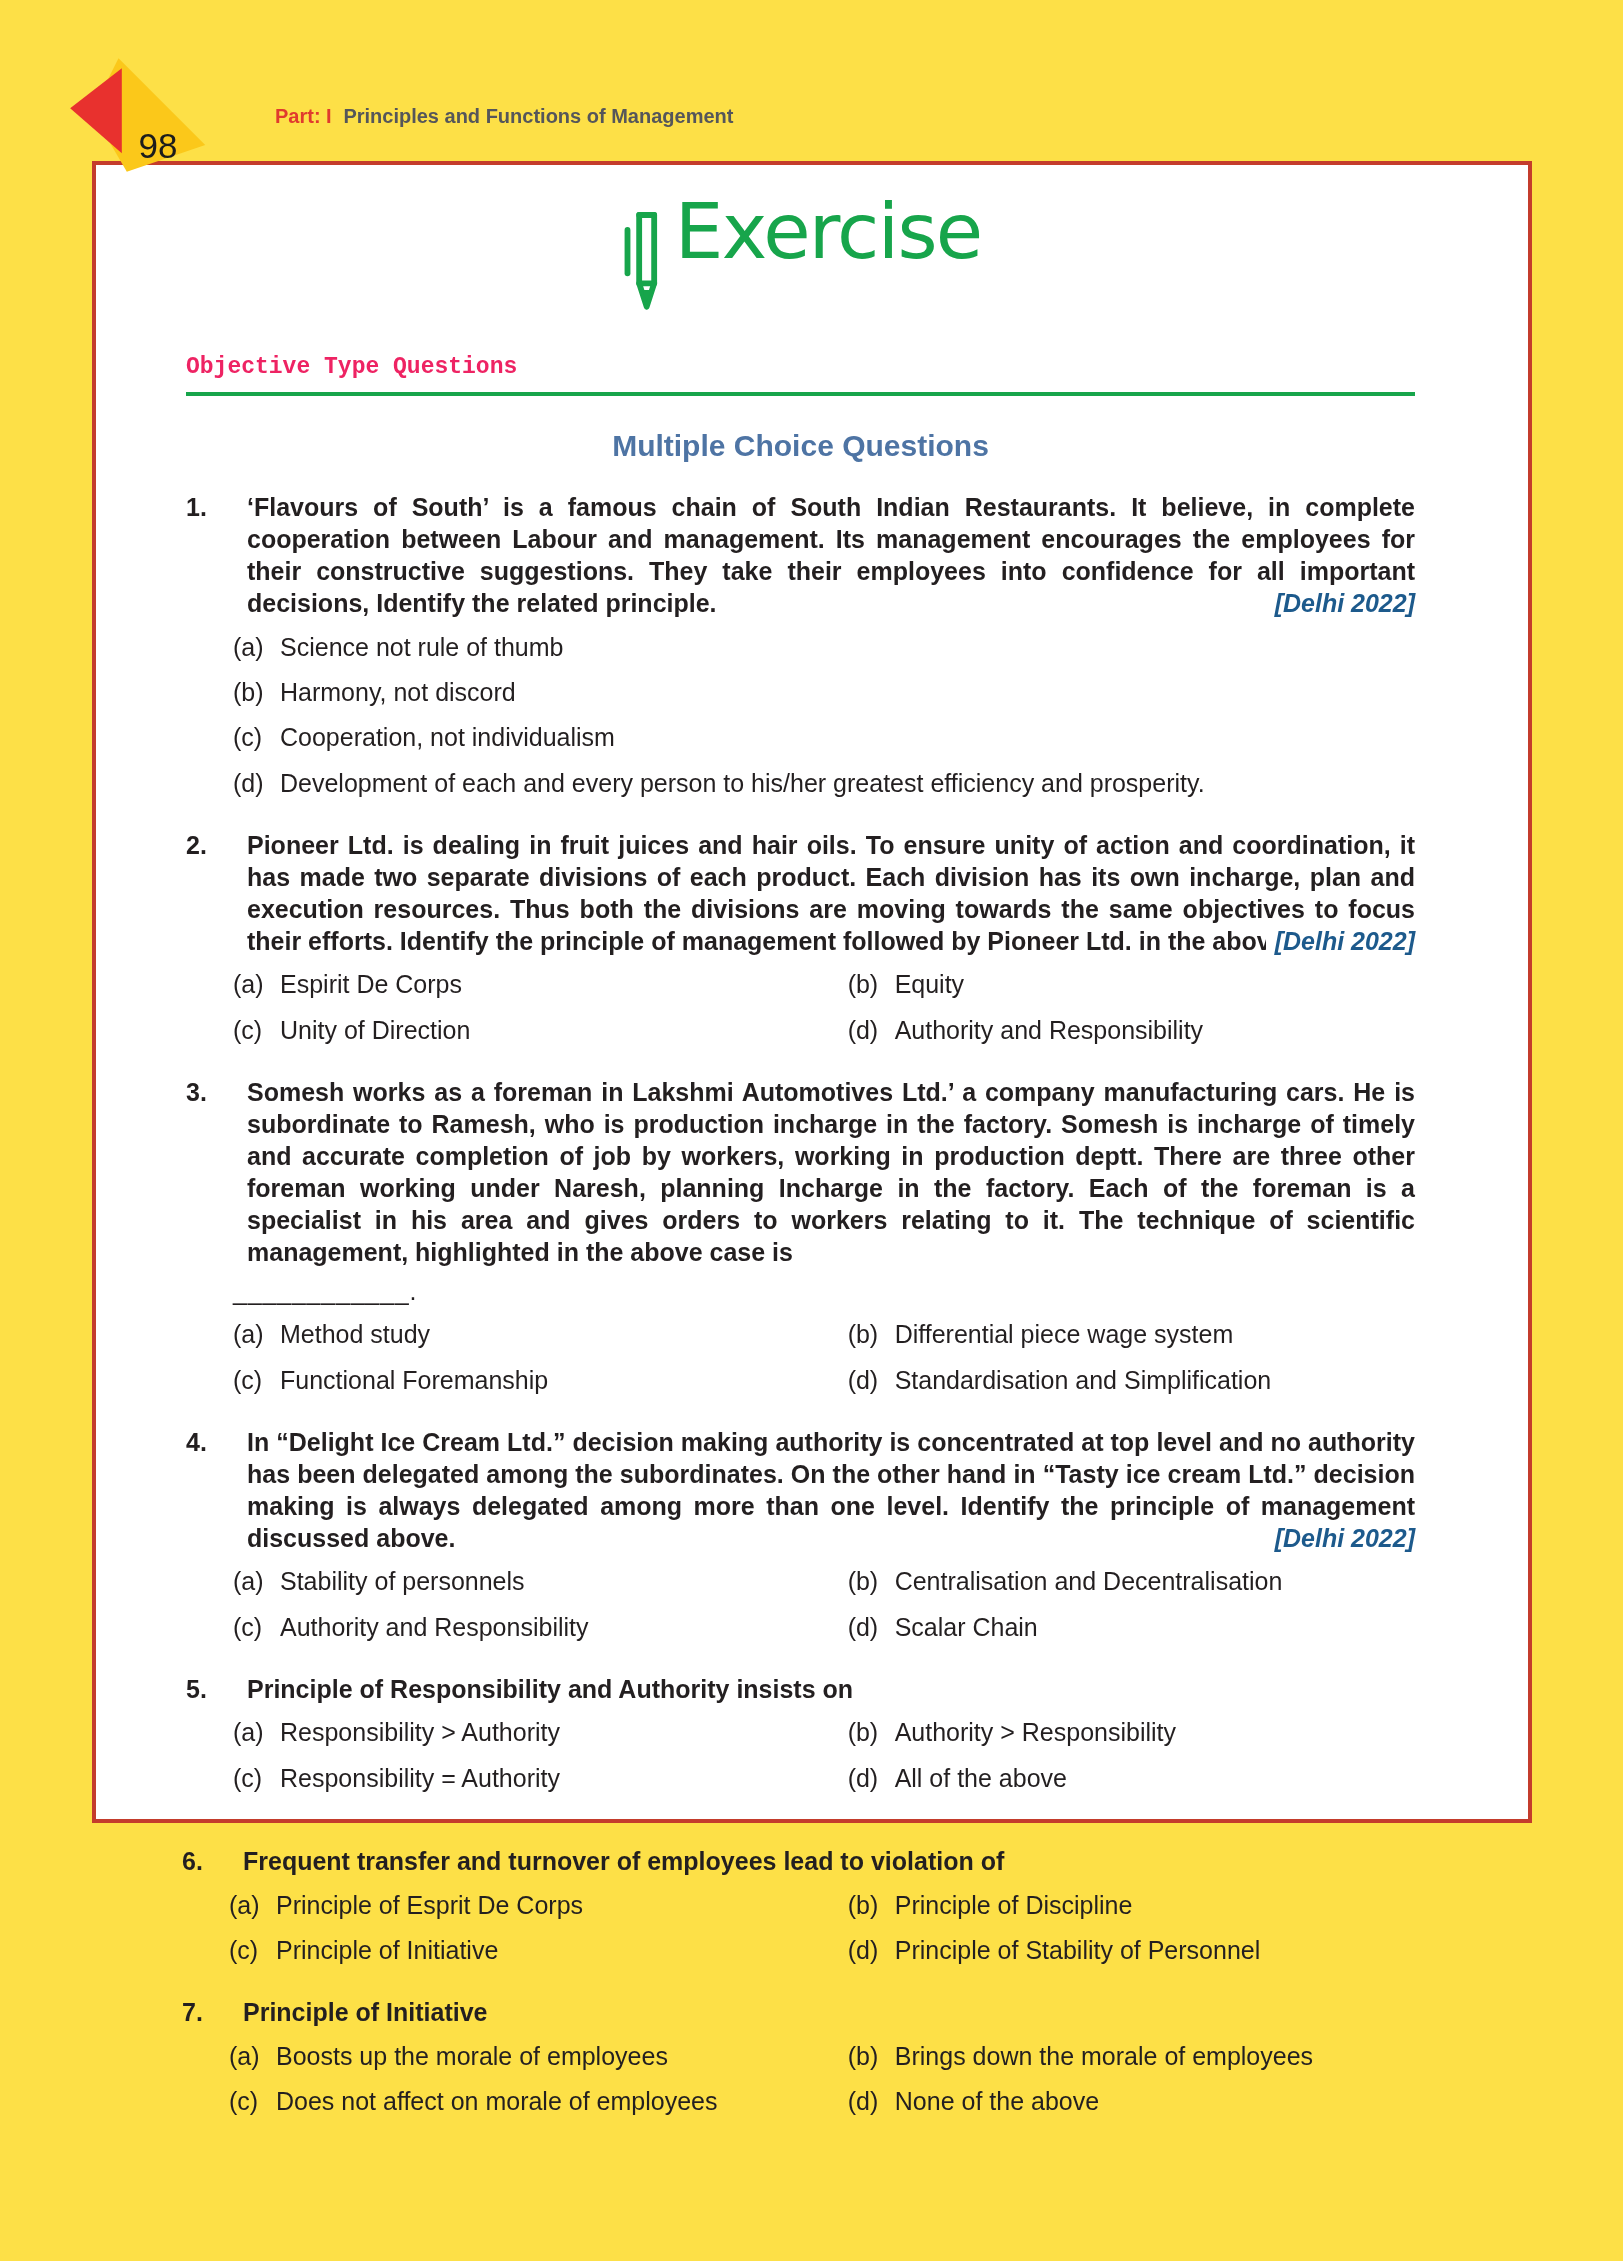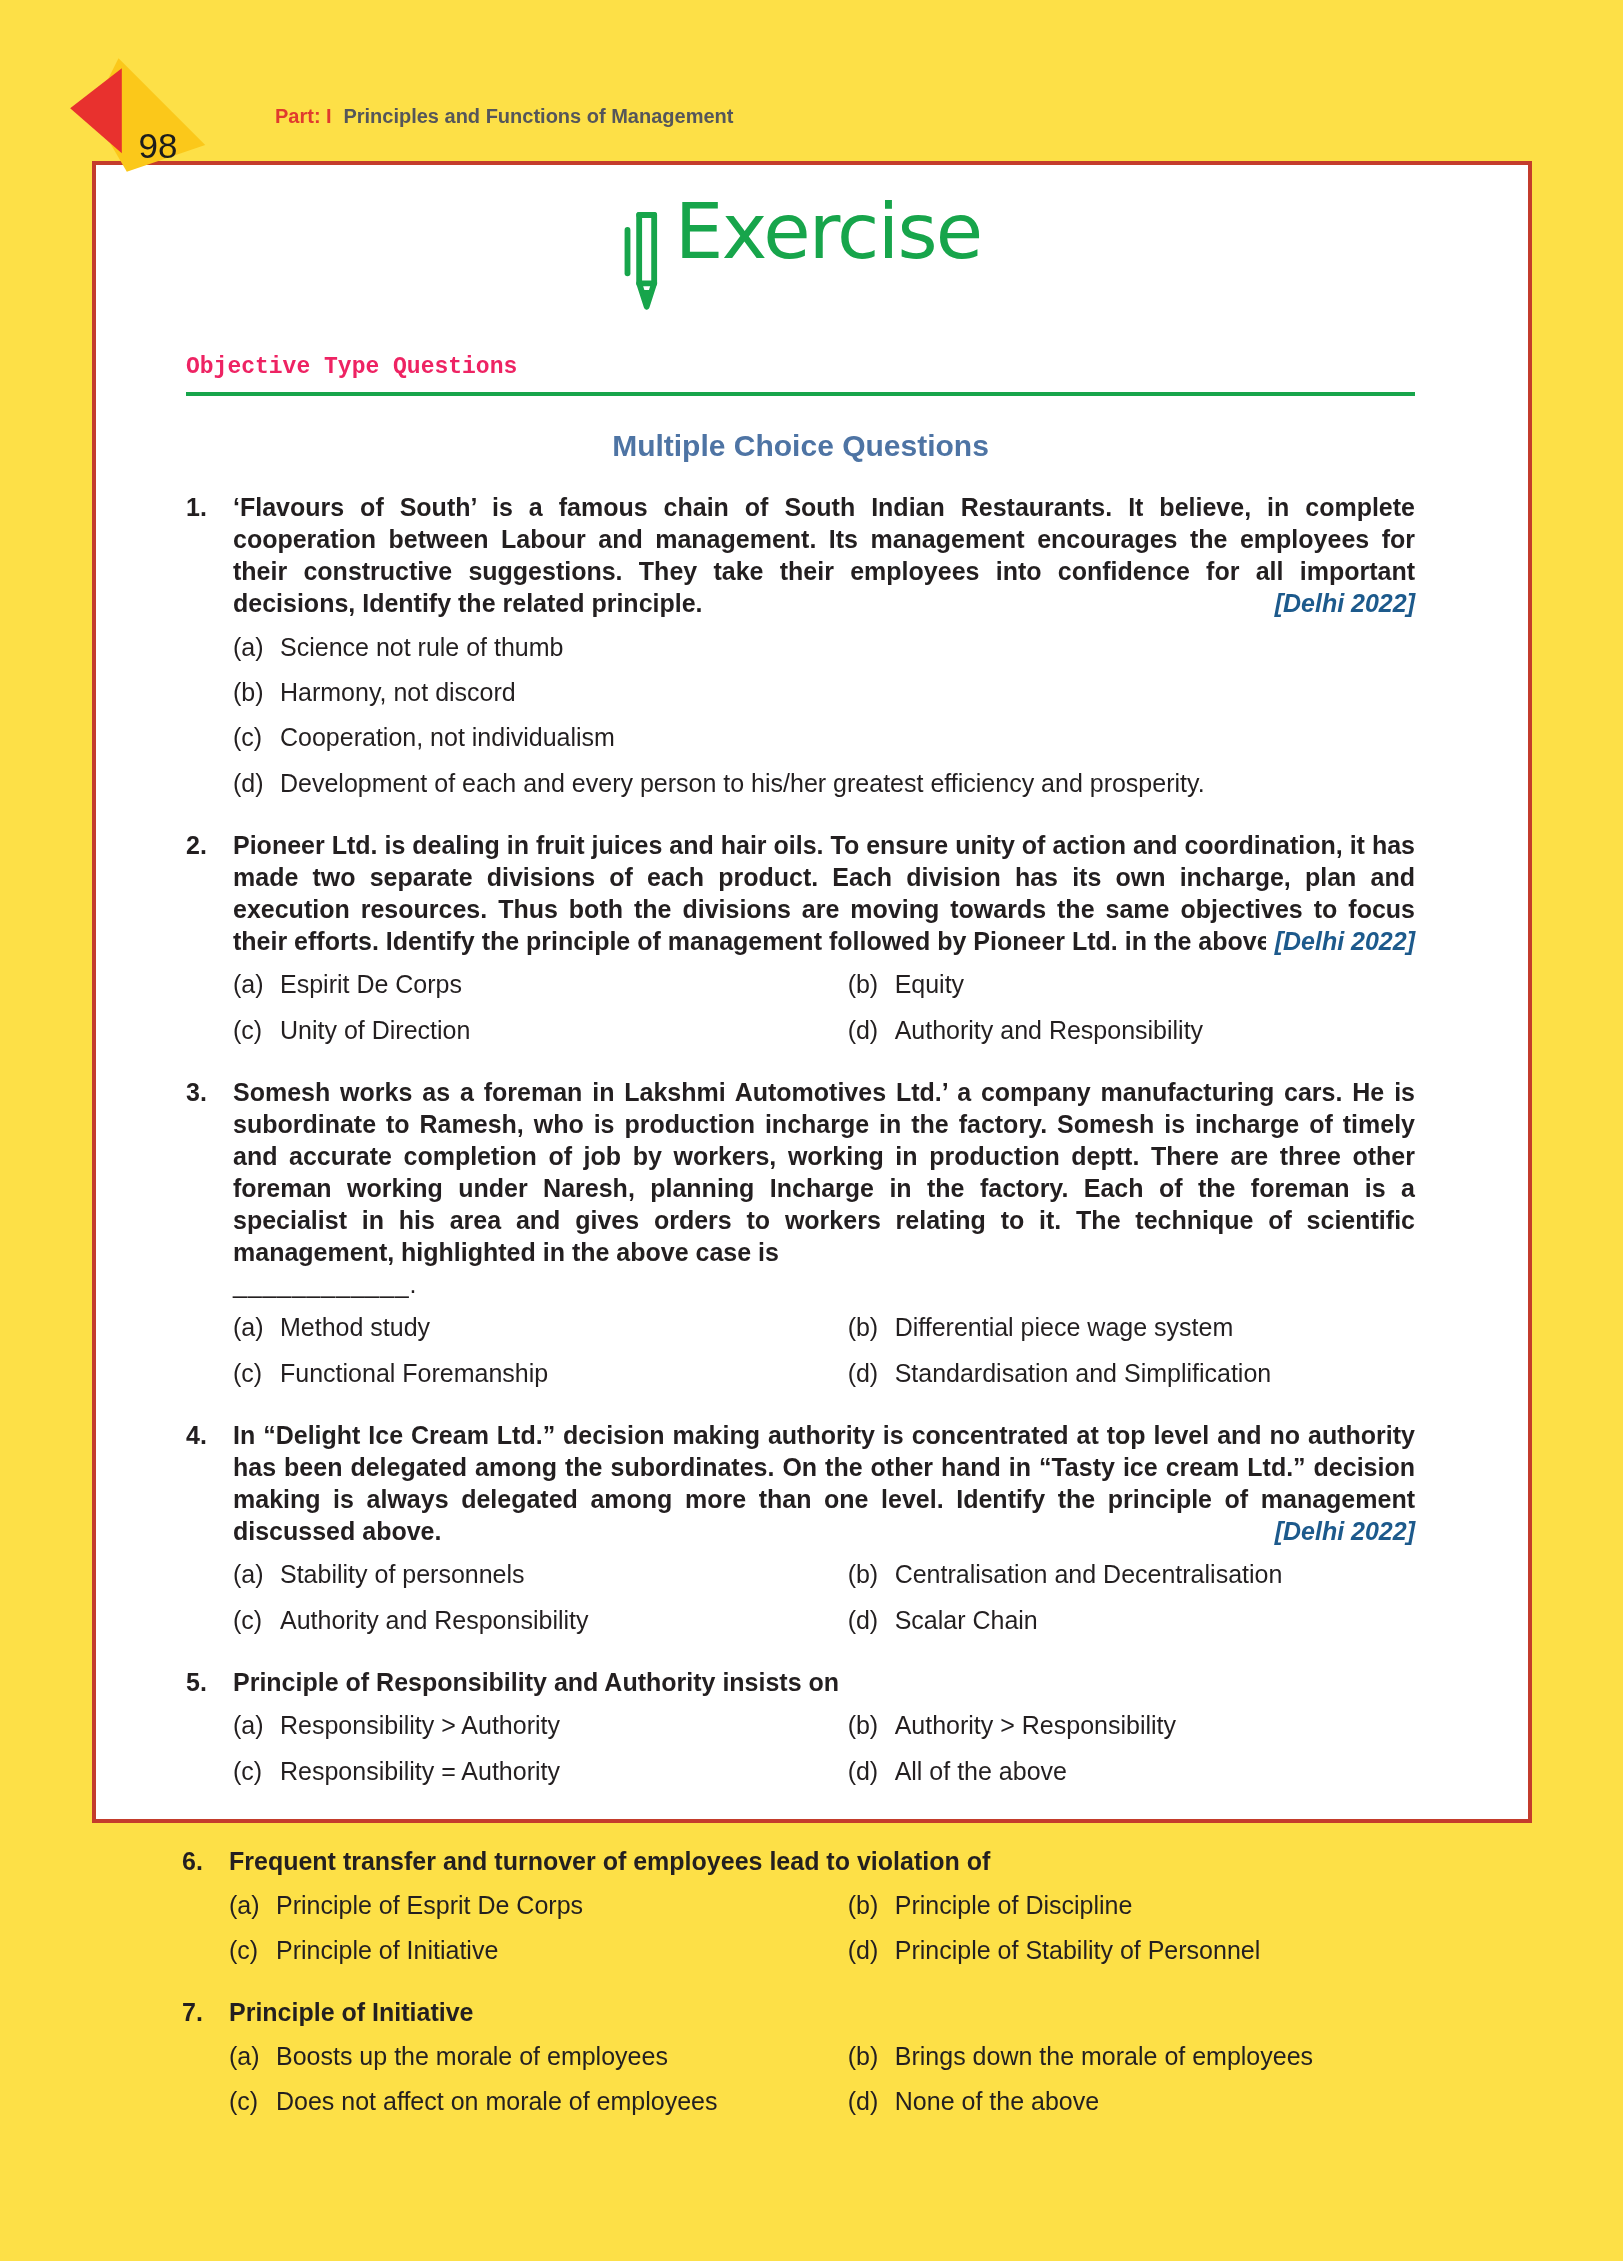--- a/index.html
+++ b/index.html
@@ -30,26 +30,26 @@
   }
 
   .obj-heading{font-size:23px;font-weight:bold;color:#ee2363;margin:22px 0 11.7px 0;font-family:Liberation Mono, monospace;}
   .green-rule{height:4.2px;background:#17a54b;margin:0 0 33px 0;}
   .mcq-heading{font-size:30px;font-weight:bold;color:#4e74a4;margin:0 0 28px 0;text-align:center;}
 
   
   .question{margin-bottom:30px;}
   .qrow{display:flex;}
   .qnum{flex:none;width:47px;font-weight:bold;font-size:25px;line-height:32px;}
-  .stem{flex:1;position:relative;text-align:justify;font-weight:bold;font-size:25px;line-height:32px;}
+  .stem{flex:1;position:relative;text-align:justify;font-weight:bold;font-size:25px;line-height:32px;margin-left:14px;}
   .tag{
     position:absolute;right:0;bottom:0;background:#ffffff;padding-left:8.3px;
     color:#1d5a8c;font-style:italic;font-weight:bold;font-size:25px;
   }
-  .blank-line{margin:0 0 0 47px;font-size:25px;line-height:32px;color:#231f20;letter-spacing:0.8px;}
+  .blank-line{margin:7px 0 0 47px;font-size:25px;line-height:32px;color:#231f20;letter-spacing:0.8px;}
   .opts{margin:11.7px 0 0 47px;}
   .opts.cols2{display:grid;grid-template-columns:52% 48%;row-gap:13.3px;}
   .opts.cols1 .opt{margin-top:13.3px;}
   .opts.cols1 .opt:first-child{margin-top:0;}
   .opt{display:flex;font-size:25px;line-height:32px;font-weight:normal;}
   .olabel{flex:none;width:47px;}
   .otext{flex:1;}
 
   
   .below-box{

